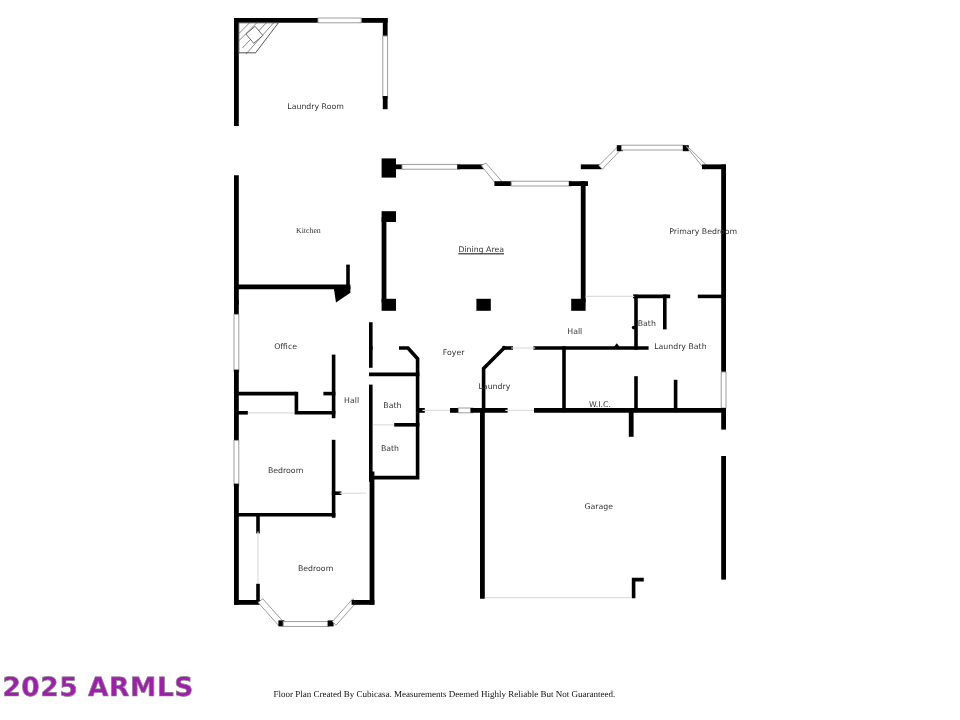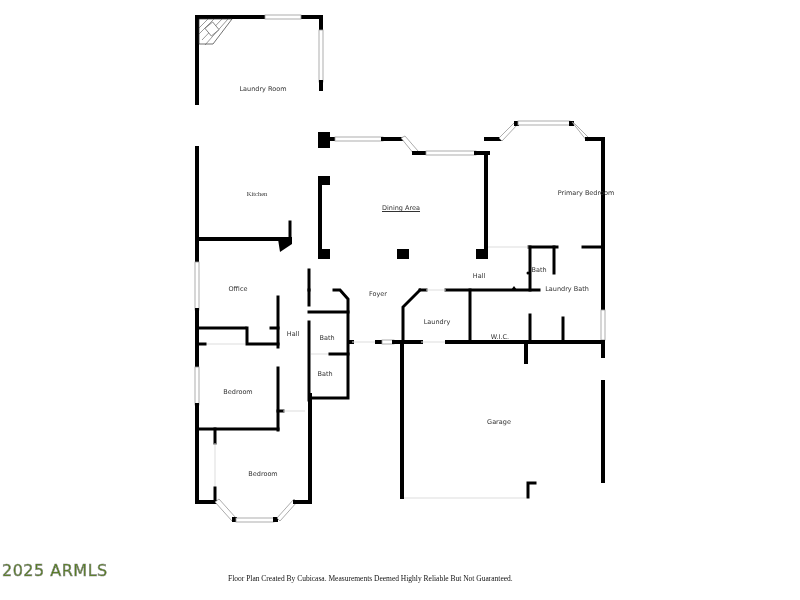--- a/index.html
+++ b/index.html
@@ -5,21 +5,21 @@
     html, body { margin: 0; padding: 0; background: #ffffff; }
     body { width: 800px; height: 600px; position: relative; overflow: hidden; font-family: "DejaVu Sans", sans-serif; }
     #plan { position: absolute; left: 0; top: 0; width: 800px; height: 600px; }
     .wall { stroke: #000; stroke-width: 4; fill: none; stroke-linecap: square; }
     .wall-thin { stroke: #000; stroke-width: 3; fill: none; stroke-linecap: square; }
     .blk { fill: #000; }
     .win { fill: #fff; stroke: #999; stroke-width: 0.8; }
     .door { stroke: #ddd; stroke-width: 1; fill: none; }
     .room-label { position: absolute; font-size: 6.5px; color: #333; transform: translate(-50%, -50%); white-space: nowrap; font-family: "DejaVu Sans", sans-serif; }
     .footer { position: absolute; left: 228px; top: 574px; font-size: 7.5px; color: #111; font-family: Liberation Serif, serif; white-space: nowrap; }
-    .watermark { position: absolute; left: 2px; top: 561px; font-size: 16px; color: #4d7c0f; font-family: "DejaVu Sans", sans-serif; letter-spacing: 0.5px; -webkit-text-stroke: 0.6px #888; white-space: nowrap; font-weight: 400; }
+    .watermark { position: absolute; left: 2px; top: 561px; font-size: 22px; color: #a21caf; font-family: "DejaVu Sans", sans-serif; letter-spacing: 0.5px; -webkit-text-stroke: 0.6px #888; white-space: nowrap; font-weight: 700; }
   </style>
 </head>
 <body>
 
 <svg id="plan" viewBox="0 0 800 600" xmlns="http://www.w3.org/2000/svg">
 
   <g>
 
     <line class="wall" x1="197" y1="17" x2="265" y2="17"></line>
     <line class="wall" x1="301" y1="17" x2="321" y2="17"></line>
@@ -157,21 +157,21 @@
 <div>
   <span class="room-label" style="left:263px;top:89px;">Laundry Room</span>
   <span class="room-label" style="left:257px;top:193px;font-family:Liberation Serif, serif;">Kitchen</span>
   <span class="room-label" style="left:401px;top:208px;text-decoration:underline;">Dining Area</span>
   <span class="room-label" style="left:544px;top:193px;margin-left:42px;">Primary Bedroom</span>
   <span class="room-label" style="left:479px;top:276px;">Hall</span>
   <span class="room-label" style="left:539px;top:270px;">Bath</span>
   <span class="room-label" style="left:567px;top:289px;">Laundry Bath</span>
   <span class="room-label" style="left:238px;top:289px;">Office</span>
   <span class="room-label" style="left:378px;top:294px;">Foyer</span>
-  <span class="room-label" style="left:437px;top:322px;">Laundry</span>
+  <span class="room-label" style="left:412px;top:322px;">Laundry</span>
   <span class="room-label" style="left:500px;top:321px;margin-top:16px;">W.I.C.</span>
   <span class="room-label" style="left:293px;top:334px;">Hall</span>
   <span class="room-label" style="left:327px;top:338px;">Bath</span>
   <span class="room-label" style="left:325px;top:374px;">Bath</span>
   <span class="room-label" style="left:238px;top:392px;">Bedroom</span>
   <span class="room-label" style="left:499px;top:422px;">Garage</span>
   <span class="room-label" style="left:263px;top:474px;">Bedroom</span>
 </div>
 
 <div class="watermark">2025 ARMLS</div>

